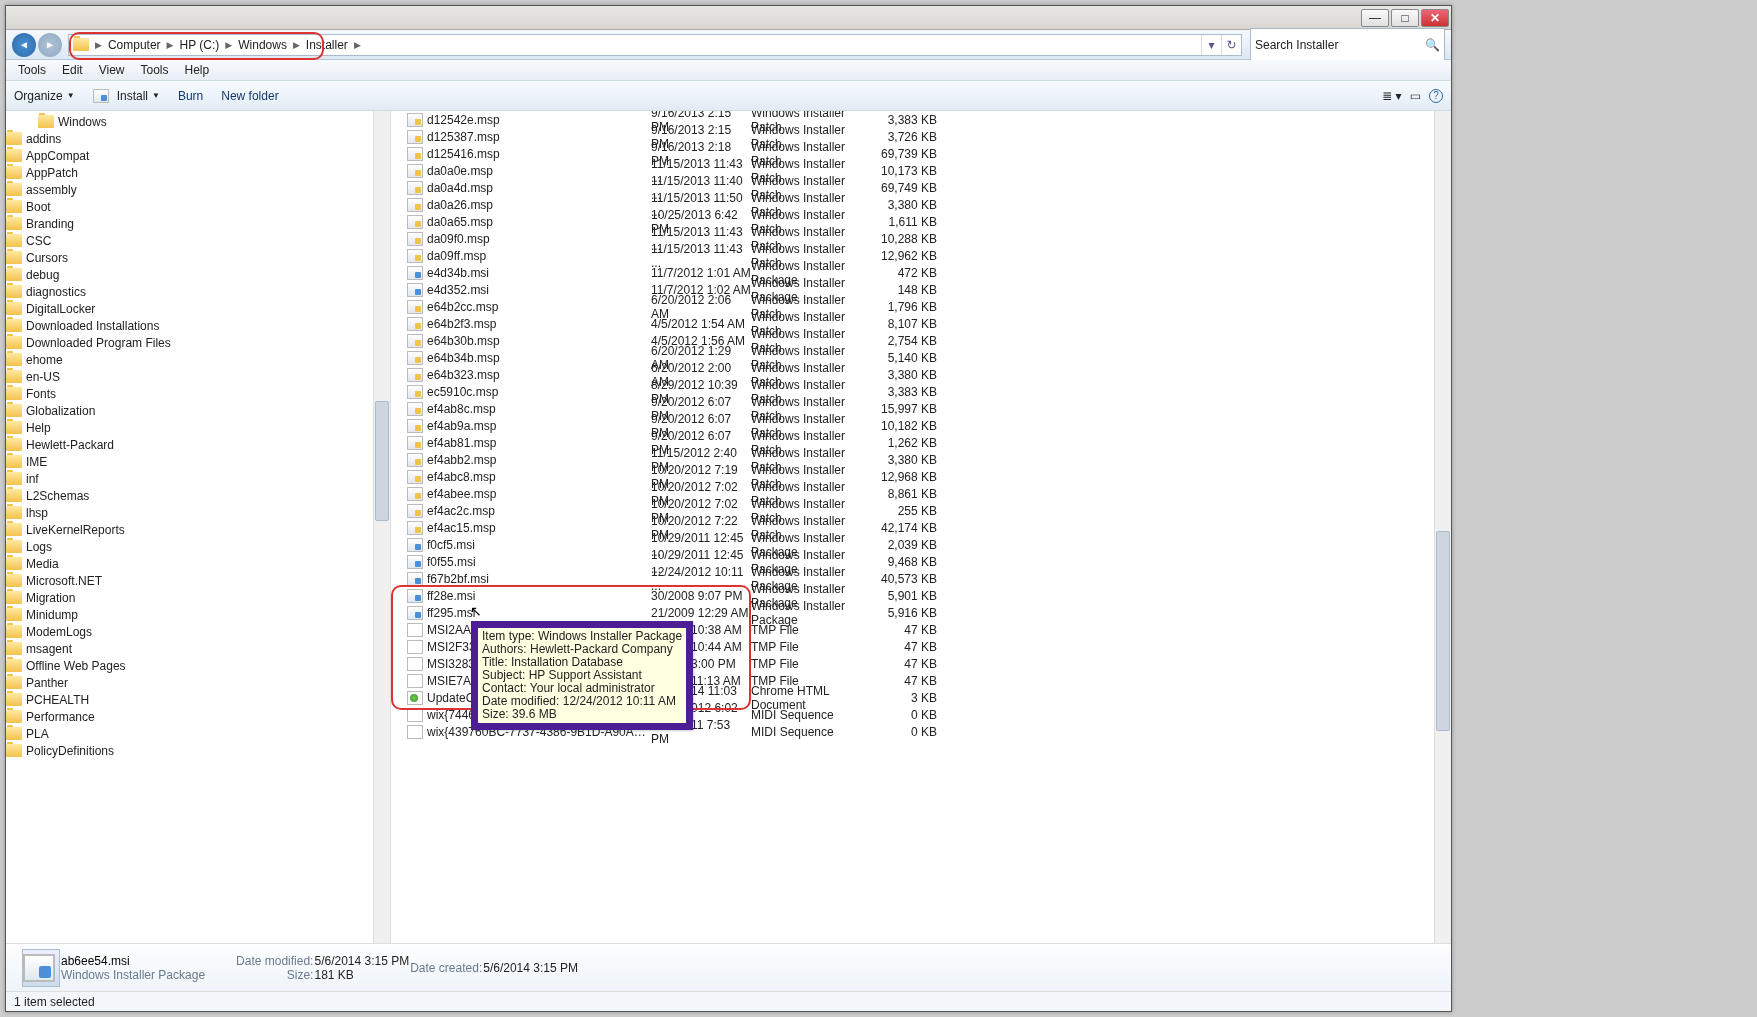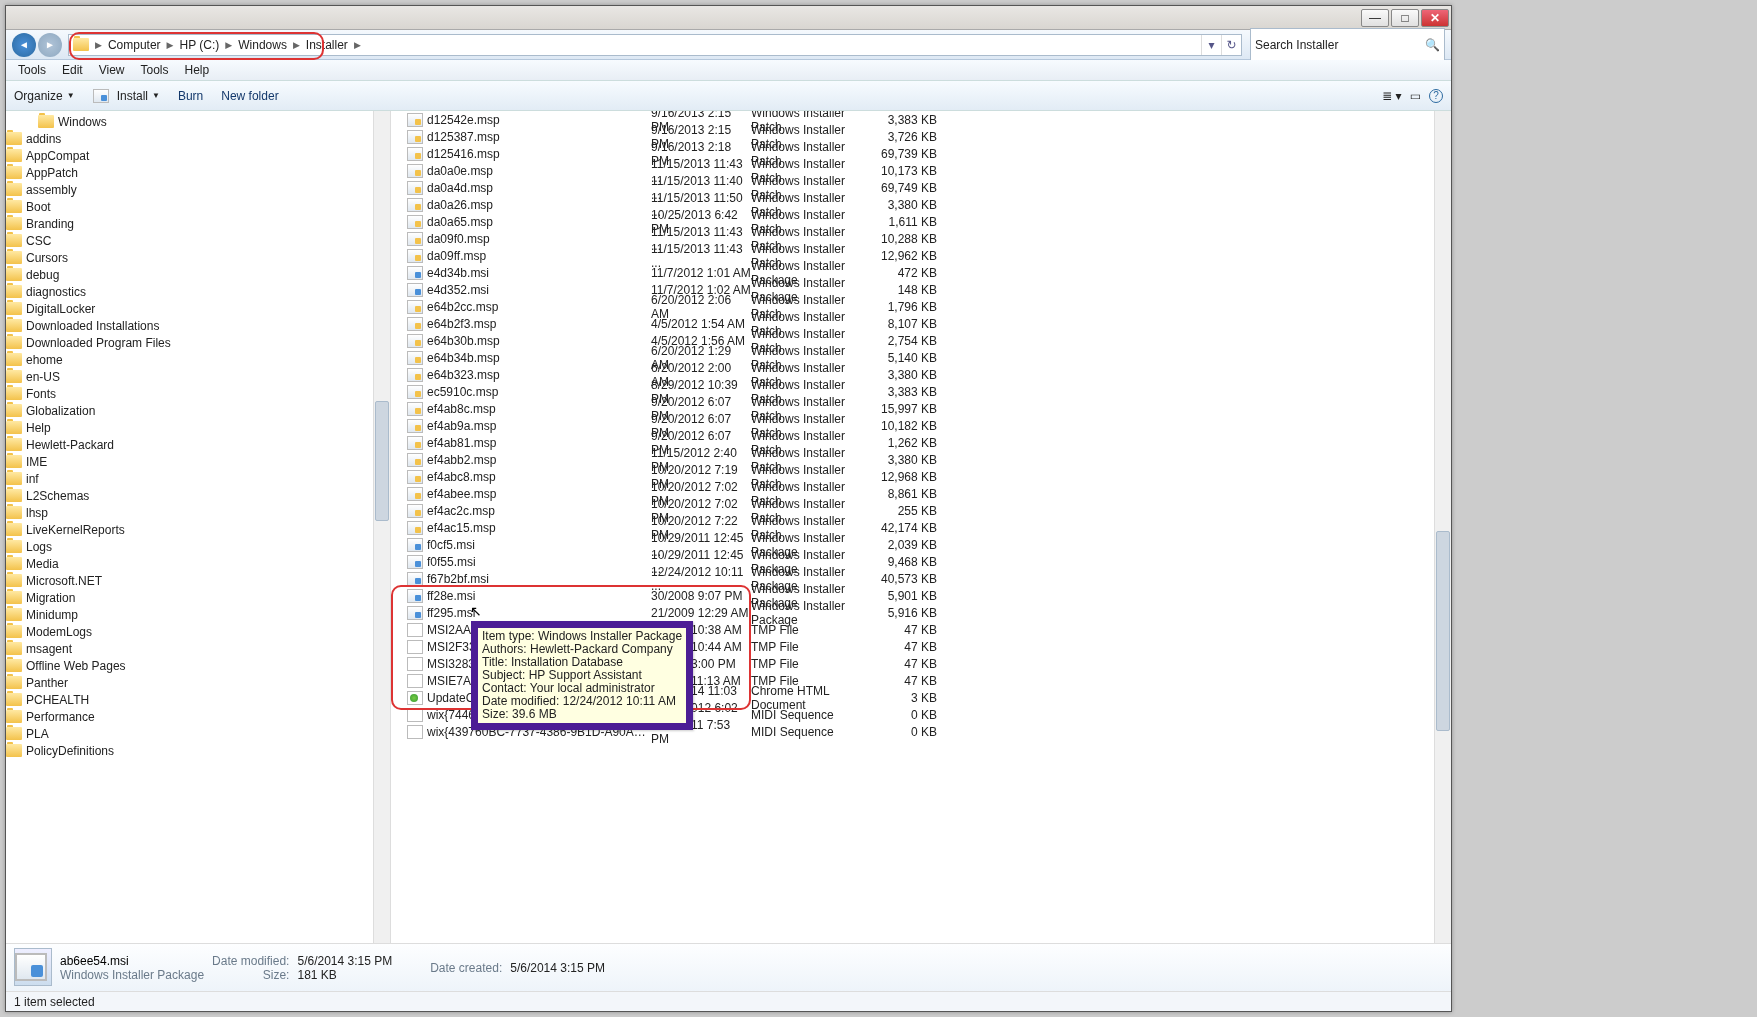--- a/index.html
+++ b/index.html
@@ -45,21 +45,21 @@
 .file-ico.tmp{background:#fff}
 .file-ico.htm{background:#fff}
 .file-ico.htm:after{content:"";position:absolute;left:2px;top:2px;width:8px;height:8px;border-radius:4px;background:radial-gradient(#7c4,#393)}
 .file-ico.wix{background:#fff}
 .cn{width:224px;overflow:hidden;text-overflow:ellipsis;white-space:nowrap}
 .cd{width:100px}
 .ct{width:128px}
 .cs{width:58px;text-align:right}
 .tooltip{position:absolute;background:#ffffe1;border:7px solid #4c1d95;padding:2px 4px;font-size:11px;line-height:13px;box-shadow:1px 1px 2px rgba(0,0,0,.2);z-index:50}
 .red-box{position:absolute;border:2px solid #d33;border-radius:10px;pointer-events:none;z-index:40}
-.details{height:48px;border-top:1px solid #ddd;background:linear-gradient(#fdfeff,#eef4fa);display:flex;padding:4px 8px;gap:8px}
+.details{height:48px;border-top:1px solid #ddd;background:linear-gradient(#fdfeff,#eef4fa);display:flex;align-items:center;padding:4px 16px;gap:1px}
 .big-ico{width:38px;height:38px;background:linear-gradient(#eef,#cde);border:1px solid #abc;display:flex;align-items:center;justify-content:center}
 .det-col{display:flex;flex-direction:column;justify-content:center}
 .det-lbl{color:#6a7a8a}
 .status{height:20px;border-top:1px solid #ddd;background:#f3f6fa;display:flex;align-items:center;padding:0 8px}
 .sort-arrow{font-size:8px;color:#5a7ca8;margin-left:auto}
 .cursor{position:absolute;z-index:60;font-size:14px;color:#000;pointer-events:none}
 .vscroll{position:absolute;right:0;top:0;bottom:0;width:17px;background:#f0f0f0;border-left:1px solid #ddd}
 .vthumb{position:absolute;left:1px;right:1px;background:#cdd6e0;border:1px solid #abc;border-radius:2px}
 </style>
 </head>
@@ -570,29 +570,29 @@
   </div>
 
   <div class="details">
     <div class="big-ico">
         <span class="file-ico msi" style="transform:scale(2)"></span>
       </div>
     <div class="det-col">
       <div style="color:#000">ab6ee54.msi</div>
       <div class="det-lbl">Windows Installer Package</div>
     </div>
-    <div class="det-col" style="text-align:right">
+    <div class="det-col" style="margin-left:30px;text-align:right">
       <div class="det-lbl">Date modified:</div>
       <div class="det-lbl">Size:</div>
     </div>
     <div class="det-col">
       <div>5/6/2014 3:15 PM</div>
       <div>181 KB</div>
     </div>
-    <div class="det-col" style="margin-left:30px;text-align:right">
+    <div class="det-col" style="text-align:right">
       <div class="det-lbl">Date created:</div>
     </div>
     <div class="det-col">
       <div>5/6/2014 3:15 PM</div>
     </div>
   </div>
 
   <div class="status">
     <span>1 item selected</span>
   </div>

